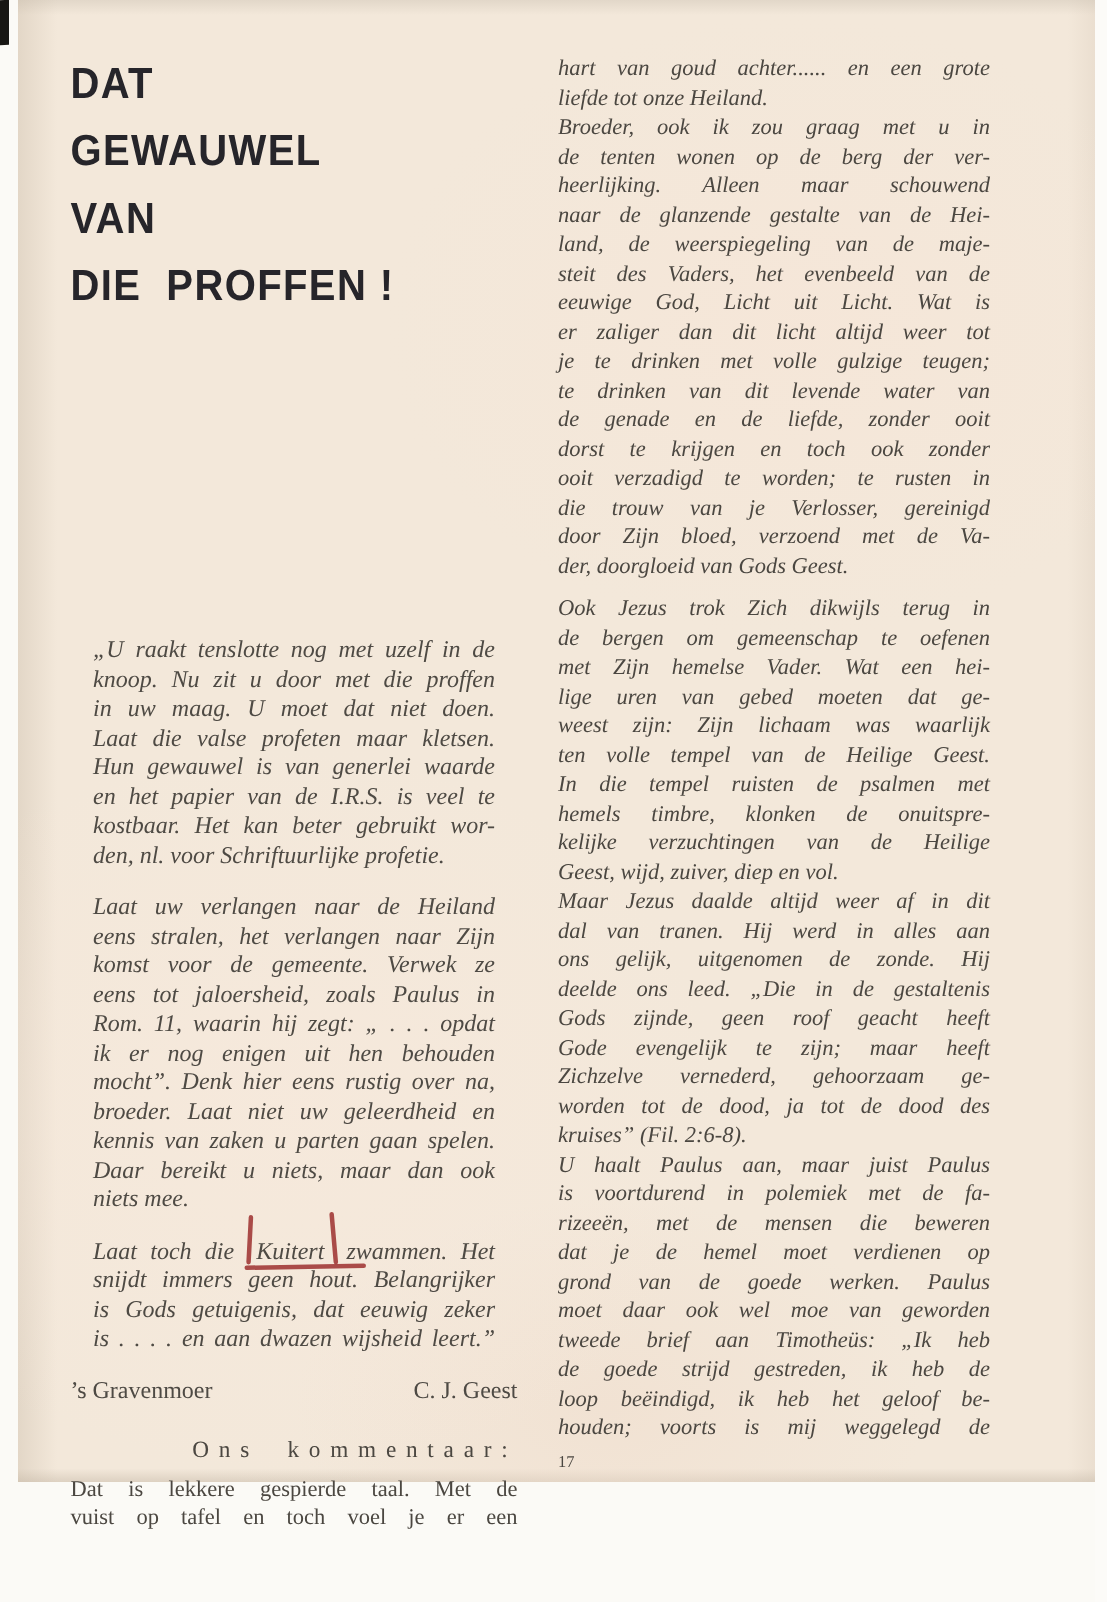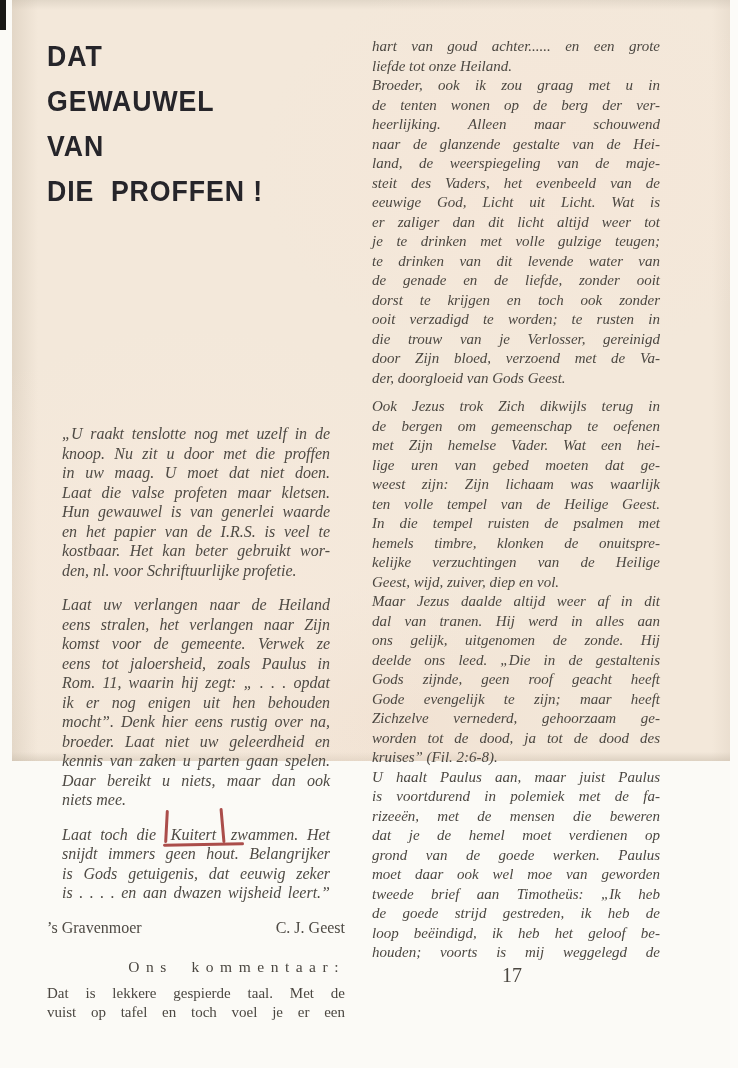--- a/index.html
+++ b/index.html
@@ -3,21 +3,21 @@
 <meta charset="utf-8">
 <style>
   html,body { margin:0; padding:0; background:#e8e6e1; }
   .scan {
     position:relative; width:738px; height:1068px; margin:0 auto;
     background:#fbfaf6; overflow:hidden;
     font-family:"Liberation Serif", serif;
   }
   .corner-mark{ position:absolute; left:0; top:0; width:6px; height:30px; background:#181714; transform:skewY(-2deg); }
   .paper{
-    position:absolute; left:12px; top:0; width:718px; height:761px;
+    position:absolute; left:12px; top:0; width:718px; height:988px;
     background-color:#f3e8da;
     background-image:
       radial-gradient(ellipse 420px 320px at 72% 22%, rgba(246,230,216,.8), rgba(246,230,216,0) 65%),
       radial-gradient(ellipse 500px 420px at 25% 75%, rgba(247,233,220,.7), rgba(247,233,220,0) 60%),
       radial-gradient(ellipse 300px 200px at 55% 95%, rgba(240,222,206,.6), rgba(240,222,206,0) 70%),
       linear-gradient(90deg, rgba(196,182,163,.35) 0px, rgba(196,182,163,0) 26px),
       linear-gradient(180deg, rgba(205,195,180,.45) 0px, rgba(205,195,180,0) 10px),
       linear-gradient(0deg, rgba(199,186,169,.5) 0px, rgba(199,186,169,0) 9px),
       linear-gradient(270deg, rgba(214,200,184,.3) 0px, rgba(214,200,184,0) 18px);
   }
@@ -68,21 +68,21 @@
 
   
   .signature{ margin-top:5px; display:flex; justify-content:space-between;
               font-size:16px; line-height:19.5px; color:#4e4a44; }
   .commentary-heading{
     margin-top:20px; font-size:15.5px; line-height:19.5px; text-align:right;
     letter-spacing:.42em; word-spacing:.55em; color:#4b4741;
   }
   .commentary{ margin-top:7px; font-size:15px; line-height:19.5px; }
 
-  .page-number{ margin-top:3px; text-align:center; padding-right:8px; font-size:20px; color:#4b4741; }
+  .page-number{ margin-top:3px; text-align:left; padding-right:8px; font-size:11px; color:#4b4741; }
 </style>
 </head>
 <body>
 
 <div class="scan">
   <div class="paper">
 
     <div class="col-left">
 
       <div class="title">

